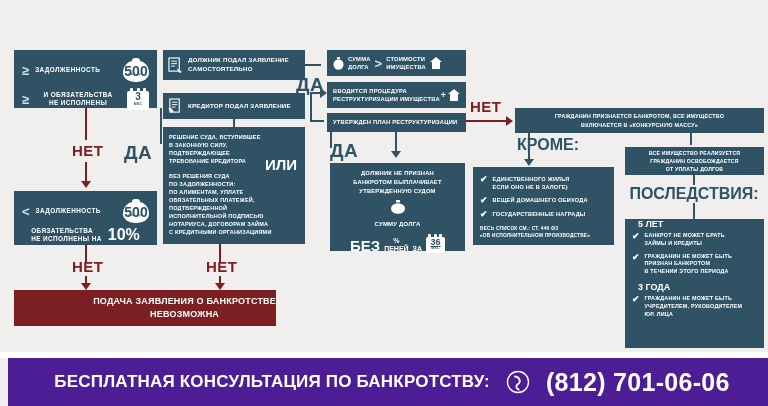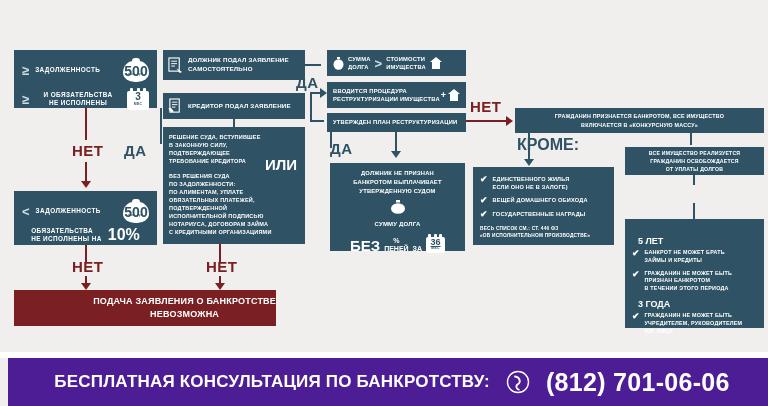--- a/index.html
+++ b/index.html
@@ -70,21 +70,21 @@
   .arrow-down{width:0;height:0;border-left:5px solid transparent;
      border-right:5px solid transparent;}
   .arrow-down.red{border-top:7px solid #7b2022;background:transparent;}
   .arrow-down.teal{border-top:7px solid #2f5364;background:transparent;}
   .arrow-right.teal{width:0;height:0;border-top:5px solid transparent;
      border-bottom:5px solid transparent;border-left:7px solid #2f5364;background:transparent;}
   .arrow-right.red{width:0;height:0;border-top:5px solid transparent;
      border-bottom:5px solid transparent;border-left:7px solid #7b2022;background:transparent;}
 
   .lbl-no{color:#7b2022;font-size:15px;font-weight:700;letter-spacing:.5px;}
-  .lbl-yes{color:#2f5364;font-size:15px;font-weight:700;letter-spacing:.5px;}
+  .lbl-yes{color:#2f5364;font-size:19px;font-weight:700;letter-spacing:.5px;}
 
   .ili{color:#ffffff;font-size:15px;font-weight:700;}
 
   .chk{color:#ffffff;font-size:9px;line-height:1;font-weight:700;flex:none;}
   .listrow{display:flex;gap:5px;align-items:flex-start;margin-bottom:5px;}
 
   
   .footer{
     left:8px;bottom:0;width:768px;height:48px;background:#4c1d95;
     display:flex;align-items:center;justify-content:center;gap:16px;
@@ -308,23 +308,24 @@
     <div class="boxtext" style="white-space:pre-line;font-size:4.8px;margin-top:6px;line-height:1.5;">ВЕСЬ СПИСОК СМ.: СТ. 446 ФЗ
 «ОБ ИСПОЛНИТЕЛЬНОМ ПРОИЗВОДСТВЕ»</div>
   </div>
 
   <div class="abs dark" style="left:625px;top:147px;width:139px;height:28px;display:flex;align-items:center;justify-content:center;text-align:center;">
     <span class="boxtext" style="white-space:pre-line;font-size:5.2px;line-height:1.55;">ВСЕ ИМУЩЕСТВО РЕАЛИЗУЕТСЯ
 ГРАЖДАНИН ОСВОБОЖДАЕТСЯ
 ОТ УПЛАТЫ ДОЛГОВ</span>
   </div>
   <div class="abs ln-teal" style="left:693px;top:175px;width:2px;height:10px;"></div>
+  <div class="abs" style="left:620px;top:185px;width:148px;text-align:center;font-size:16px;font-weight:700;color:#2f5364;">ПОСЛЕДСТВИЯ:</div>
   <div class="abs ln-teal" style="left:693px;top:203px;width:2px;height:18px;"></div>
 
-  <div class="abs dark" style="left:625px;top:219px;width:139px;height:109px;padding:17px 7px;">
+  <div class="abs dark" style="left:625px;top:219px;width:139px;height:129px;padding:0 7px;">
     <div style="font-size:9px;font-weight:700;color:#fff;margin:0 0 3px 6px;">5 ЛЕТ</div>
     <div class="listrow">
       <span class="chk">✔</span>
       <span class="boxtext" style="white-space:pre-line;font-size:5.4px;">БАНКРОТ НЕ МОЖЕТ БРАТЬ
 ЗАЙМЫ И КРЕДИТЫ</span>
     </div>
     <div class="listrow">
       <span class="chk">✔</span>
       <span class="boxtext" style="white-space:pre-line;font-size:5.4px;">ГРАЖДАНИН НЕ МОЖЕТ БЫТЬ
 ПРИЗНАН БАНКРОТОМ

